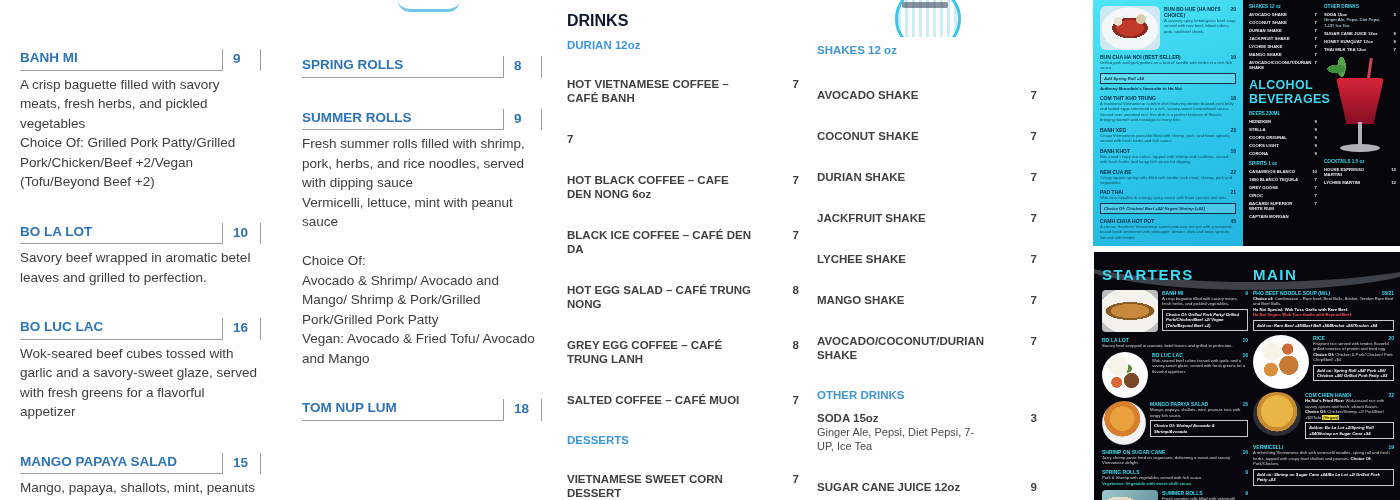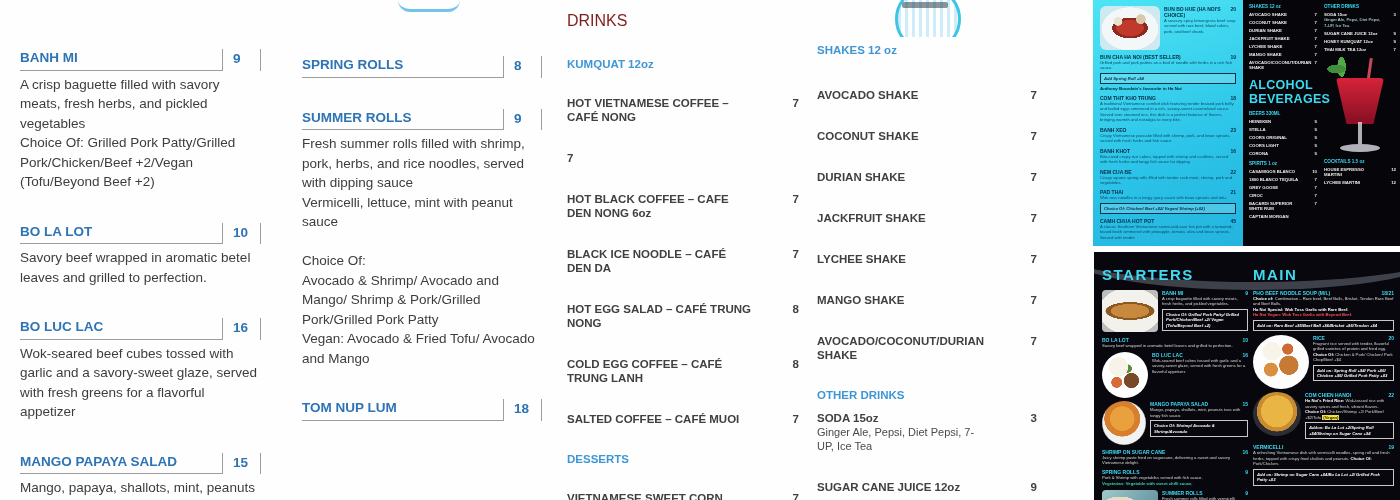--- a/index.html
+++ b/index.html
@@ -12,21 +12,21 @@
   .c2{left:302px;top:55px;width:240px;}
   .c3{left:567px;top:12px;width:232px;}
   .c4{left:817px;top:44px;width:220px;}
 
   .mi{margin-bottom:30px;color:#3d3d3d;font-size:13.5px;line-height:19.5px;}
   .mi-head{display:flex;align-items:flex-end;margin-bottom:4px;}
   .mi-name{flex:1;color:#2E74B5;font-weight:700;border-bottom:1.5px solid #9d9d9d;padding-bottom:2px;}
   .mi-price{flex:none;min-width:22px;color:#2E74B5;font-weight:700;border-left:1.5px solid #9d9d9d;border-right:1.5px solid #9d9d9d;padding:0 5px 2px 10px;}
   .pre{white-space:pre-line;}
 
-  .dtitle{font-size:16px;font-weight:400;color:#7f1d1d;margin-bottom:28px;}
+  .dtitle{font-size:16px;font-weight:700;color:#0f172a;margin-bottom:9px;}
   .sub{font-size:11.5px;font-weight:700;color:#3E97D4;}
   .c3 .sub{margin-bottom:26px;}
   .c4 .sub{margin-bottom:32px;}
   .drow{display:flex;justify-content:space-between;gap:8px;margin-bottom:27px;font-size:11.5px;font-weight:700;color:#404040;line-height:14px;}
   .drow .dname{max-width:185px;}
   .ddesc{font-weight:400;font-size:11px;color:#4a4a4a;max-width:170px;}
 
   
   .swoosh{position:absolute;left:398px;top:0;width:62px;height:9px;border-bottom:3px solid #4fb8e8;border-radius:0 0 60px 60px;opacity:.8;}
   .bowl-logo{position:absolute;left:888px;top:0;width:78px;height:37px;overflow:hidden;}
@@ -187,49 +187,49 @@
           <span class="mi-name">TOM NUP LUM</span>
           <span class="mi-price">18</span>
         </div>
 
       </div>
 
     </div>
 
   <div class="col c3">
     <div class="dtitle">DRINKS</div>
-    <div class="sub">KUMQUAT 12oz</div>
+    <div class="sub">DURIAN 12oz</div>
     <div>
 
         <div class="drow">
-          <span class="dname">HOT VIETNAMESE COFFEE – CAFÉ NONG</span>
+          <span class="dname">HOT VIETNAMESE COFFEE – CAFÉ BANH</span>
           <span class="dprice">7</span>
         </div>
 
         <div class="drow">
           <span class="dprice">7</span>
         </div>
 
         <div class="drow">
           <span class="dname">HOT BLACK COFFEE – CAFE DEN NONG 6oz</span>
           <span class="dprice">7</span>
         </div>
 
         <div class="drow">
-          <span class="dname">BLACK ICE NOODLE – CAFÉ DEN DA</span>
+          <span class="dname">BLACK ICE COFFEE – CAFÉ DEN DA</span>
           <span class="dprice">7</span>
         </div>
 
         <div class="drow">
           <span class="dname">HOT EGG SALAD – CAFÉ TRUNG NONG</span>
           <span class="dprice">8</span>
         </div>
 
         <div class="drow">
-          <span class="dname">COLD EGG COFFEE – CAFÉ TRUNG LANH</span>
+          <span class="dname">GREY EGG COFFEE – CAFÉ TRUNG LANH</span>
           <span class="dprice">8</span>
         </div>
 
         <div class="drow">
           <span class="dname">SALTED COFFEE – CAFÉ MUOI</span>
           <span class="dprice">7</span>
         </div>
       </div>
     <div class="sub" style="margin-top:2px;">DESSERTS</div>
     <div>

